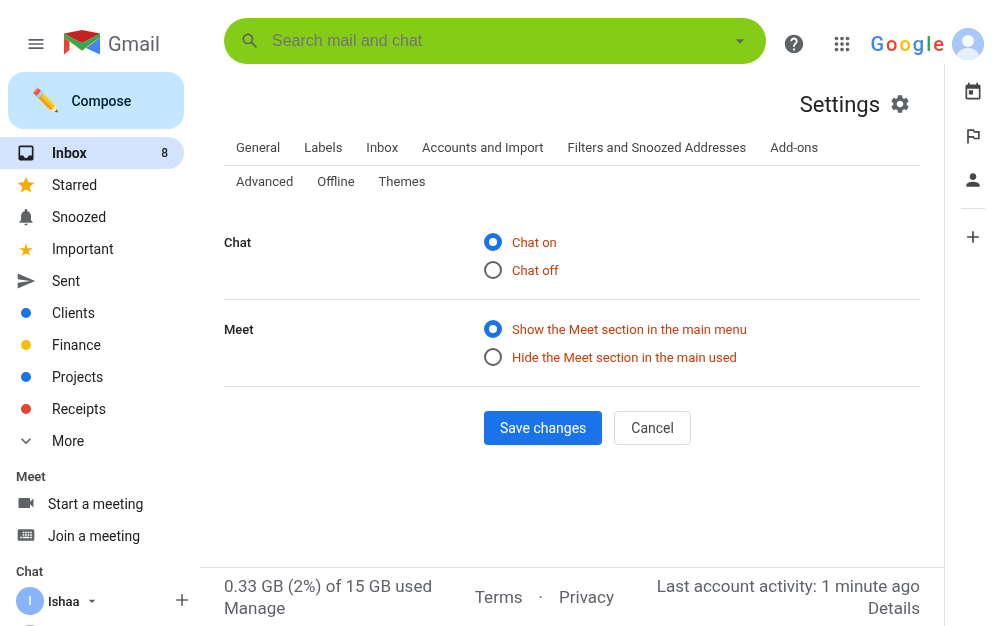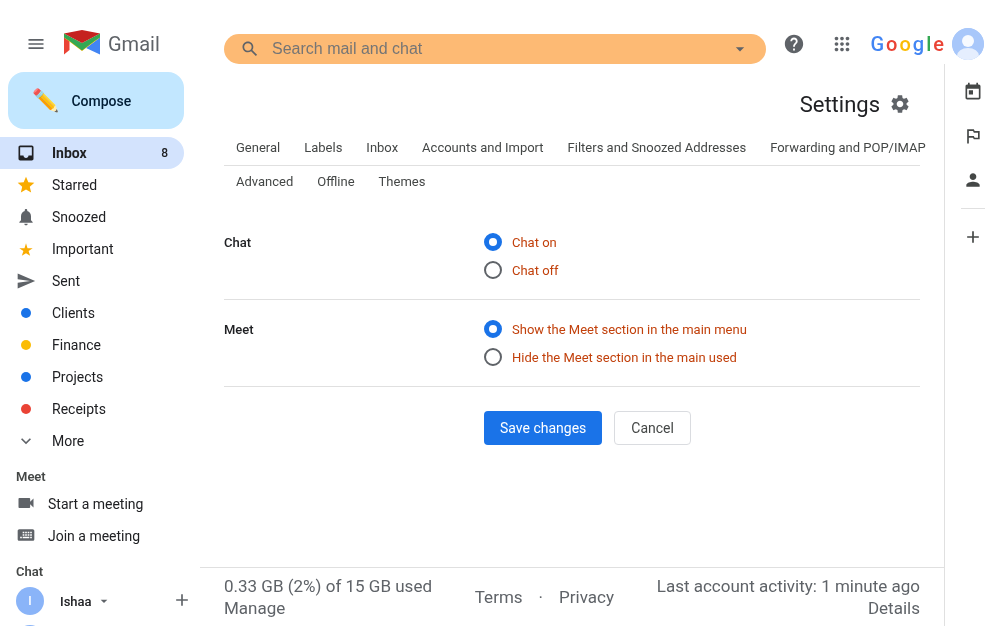--- a/index.html
+++ b/index.html
@@ -4,21 +4,21 @@
   <style>
     * { box-sizing: border-box; margin: 0; padding: 0; }
     body { font-family: 'Google Sans', Roboto, Arial, sans-serif; font-size: 14px; background: #fff; color: #202124; overflow: hidden; width: 1000px; height: 626px; display: flex; flex-direction: column; }
 
     
     .topbar { display: flex; align-items: flex-end; height: 64px; padding: 0 16px; gap: 8px; flex-shrink: 0; }
     .topbar-left { display: flex; align-items: center; gap: 8px; width: 200px; flex-shrink: 0; }
     .hamburger { width: 40px; height: 40px; display: flex; align-items: center; justify-content: center; border-radius: 50%; cursor: pointer; }
     .gmail-logo { display: flex; align-items: center; gap: 4px; }
     .search-bar { flex: 1; max-width: 720px; }
-    .search-inner { display: flex; align-items: center; background: #fdba74; border-radius: 24px; height: 30px; padding: 0 16px; gap: 12px; }
+    .search-inner { display: flex; align-items: center; background: #84cc16; border-radius: 24px; height: 46px; padding: 0 16px; gap: 12px; }
     .search-input { border: none; background: transparent; font-size: 16px; color: #202124; outline: none; flex: 1; }
     .topbar-right { display: flex; align-items: center; gap: 8px; margin-left: auto; }
     .icon-btn { width: 40px; height: 40px; display: flex; align-items: center; justify-content: center; border-radius: 50%; cursor: pointer; }
     .google-logo { display: flex; align-items: center; gap: 2px; font-size: 20px; font-weight: 500; }
     .gl-g { color: #4285f4; }
     .gl-o1 { color: #ea4335; }
     .gl-o2 { color: #fbbc04; }
     .gl-g2 { color: #4285f4; }
     .gl-l { color: #34a853; }
     .gl-e { color: #ea4335; }
@@ -264,21 +264,21 @@
           </svg>
       </span>
       <span>Join a meeting</span>
     </div>
 
     <div class="section-label">Chat</div>
 
     <div class="chat-user-header">
       <div class="chat-user-name">
         <div class="chat-avatar" style="background:#8ab4f8; width:28px; height:28px;">I</div>
-        <span style="font-size:13px; font-weight:500;margin-left:12px;">Ishaa</span>
+        <span style="font-size:13px; font-weight:500;">Ishaa</span>
         <svg width="16" height="16" viewBox="0 0 24 24" fill="#5f6368">
             <path d="M7 10l5 5 5-5z"></path>
           </svg>
       </div>
       <div>
         <svg width="20" height="20" viewBox="0 0 24 24" fill="#5f6368">
             <path d="M19 13h-6v6h-2v-6H5v-2h6V5h2v6h6v2z"></path>
           </svg>
       </div>
     </div>
@@ -305,21 +305,20 @@
           </svg>
         </div>
       </div>
 
       <div class="settings-tabs">
         <div class="tab-item">General</div>
         <div class="tab-item">Labels</div>
         <div class="tab-item">Inbox</div>
         <div class="tab-item">Accounts and Import</div>
         <div class="tab-item">Filters and Snoozed Addresses</div>
-        <div class="tab-item">Forwarding and POP/IMAP</div>
         <div class="tab-item">Add-ons</div>
 
       </div>
       <hr class="tabs-divider">
 
       <div class="secondary-tabs">
         <div class="sec-tab">Advanced</div>
         <div class="sec-tab">Offline</div>
         <div class="sec-tab">Themes</div>
       </div>

